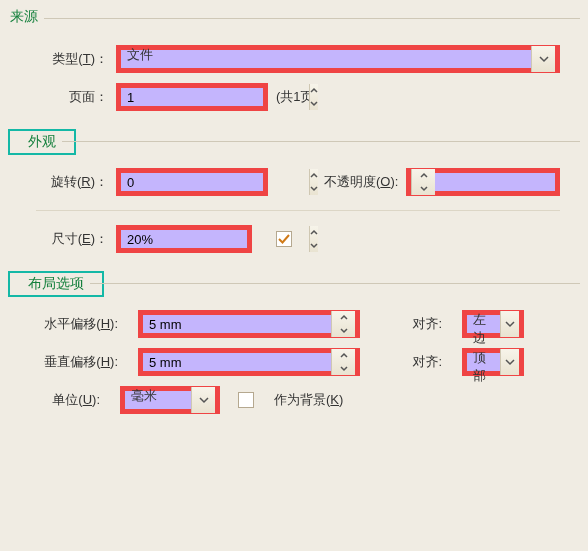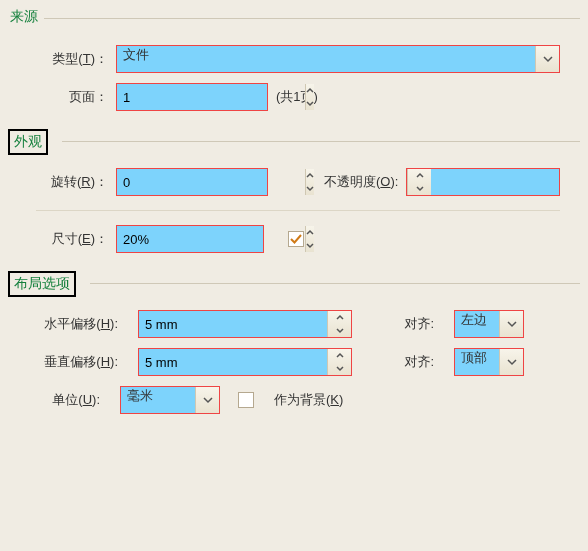--- a/index.html
+++ b/index.html
@@ -12,21 +12,21 @@
     width: 588px;
     padding: 6px 8px;
   }
   .group { margin-bottom: 10px; }
   .group-head {
     color: #15803d;
     font-size: 14px;
     padding: 2px 0 6px 2px;
     display: inline-block;
   }
-  .group-head.boxed { border: 2px solid #000000; padding: 2px 4px; }
+  .group-head.boxed { border: 2px solid #14b8a6; padding: 2px 18px; }
   .hr {
     height: 1px;
     background: #cfc8b7;
     margin-left: 36px;
     margin-bottom: 12px;
     position: relative;
     top: -14px;
   }
   .inner-hr {
     height: 1px;
@@ -43,22 +43,22 @@
     margin-bottom: 10px;
   }
   .row:last-child { margin-bottom: 0; }
   .lbl { text-align: right; flex: 0 0 auto; white-space: nowrap; }
   .lbl-72 { width: 72px; }
   .lbl-74 { width: 74px; }
   .lbl-82 { width: 82px; }
   .ctrl {
     display: flex;
     align-items: center;
-    background: #7dd3fc;
-    border: 1px solid #ef4444;
+    background: #c4b5fd;
+    border: 5px solid #ef4444;
     height: 28px;
     position: relative;
   }
   .select .val, .spin input, .textbox input {
     border: 0;
     outline: 0;
     height: 26px;
     font-size: 13px;
     font-family: inherit;
     background: transparent;
@@ -182,21 +182,21 @@
               </svg>
             </div>
         </div>
       </div>
     </div>
 
     <div class="inner-hr" style="margin-left:0;margin-right:0"></div>
 
     <div class="row">
       <span class="lbl lbl-72">尺寸(<span class="u">E</span>)：</span>
-      <div class="ctrl spin" style="width:148px">
+      <div class="ctrl spin" style="width:136px">
         <input value="20%" style="">
         <div class="arrows">
           <div>
               <svg viewBox="0 0 8 8">
                 <path d="M1 5 L4 2 L7 5" fill="none" stroke="#555" stroke-width="1.5"></path>
               </svg>
             </div>
           <div>
               <svg viewBox="0 0 8 8">
                 <path d="M1 3 L4 6 L7 3" fill="none" stroke="#555" stroke-width="1.5"></path>

